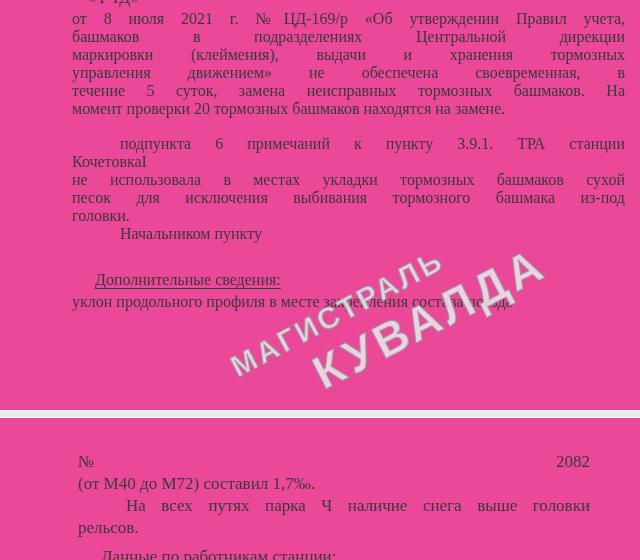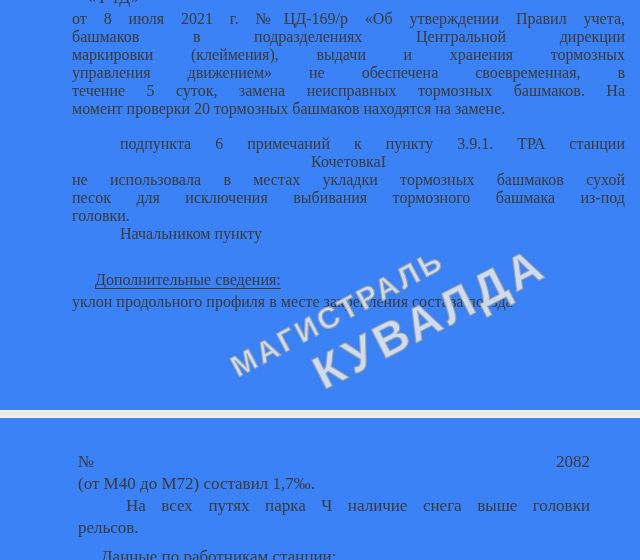--- a/index.html
+++ b/index.html
@@ -1,28 +1,28 @@
 <!DOCTYPE html>
 <html><head>
 <meta charset="utf-8">
 <style>
   html,body { margin:0; padding:0; background:#ffffff; }
   .frame {
     position:relative; width:640px; height:560px;
-    background:#3b82f6; overflow:hidden;
+    background:#ec4899; overflow:hidden;
     font-family:"Liberation Serif", serif;
     color:#3a3a3a;
   }
   
   .pg1 { position:absolute; left:72px; width:553px; font-size:16px; line-height:18px; }
   .pg2 { position:absolute; left:78px; width:512px; font-size:17px; line-height:22px; }
   .jl { text-align:justify; text-align-last:justify; }
   .ll { text-align:left; text-align-last:left; }
   .ind { padding-left:48px; }
-  .split { display:flex; justify-content:center; }
+  .split { display:flex; justify-content:flex-start; }
   .uline { text-decoration:underline; text-underline-offset:3px;margin-left:23px; }
   .top-fragment {
     position:absolute; left:88px; top:-11px; font-size:16px;
     letter-spacing:1px; color:#3a3a3a;
   }
   .num-row { display:flex; justify-content:space-between; }
   
   .separator {
     position:absolute; left:0; top:410px; width:640px; height:8px;
     background:linear-gradient(to bottom,#f5f7f5 0%,#e7eae8 30%,#e7eae8 70%,#f6f8f6 100%);

